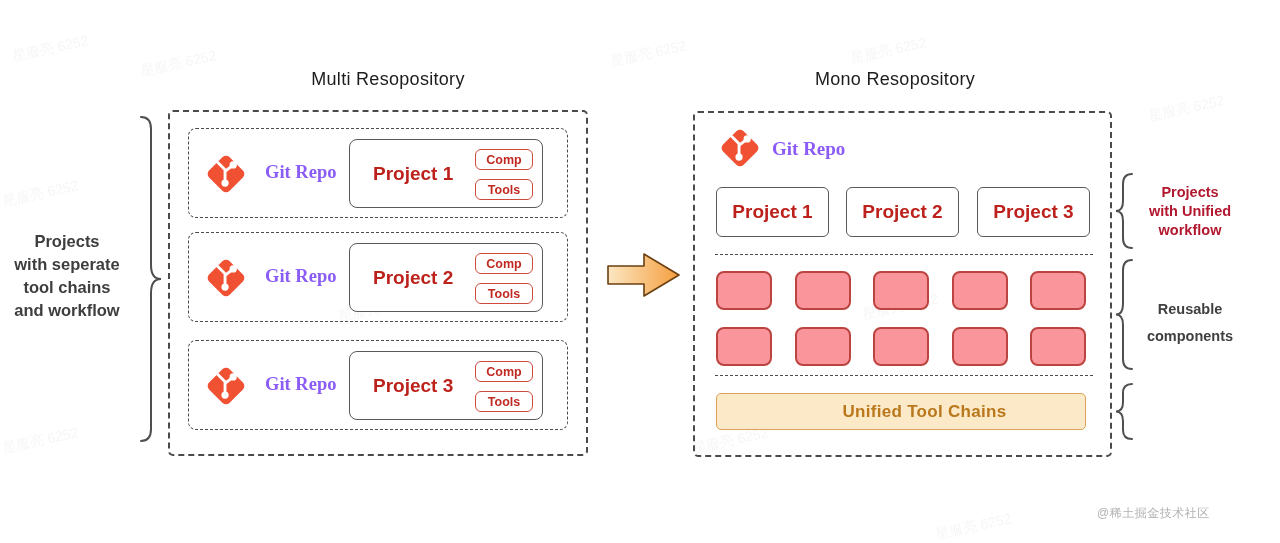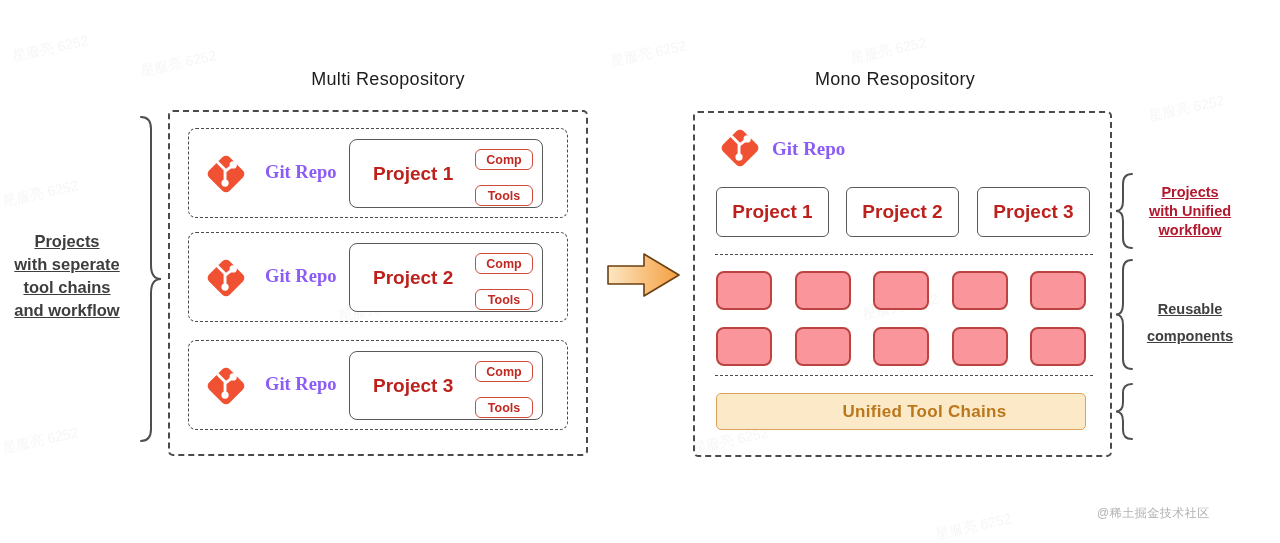--- a/index.html
+++ b/index.html
@@ -29,29 +29,29 @@
     position:absolute; left:160px; top:10px; width:194px; height:69px;
     border:1.6px solid #5a5a5a; border-radius:8px; background:#fff;
   }
   .project-label {
     position:absolute; left:23px; top:0; height:100%;
     display:flex; align-items:center;
     font-size:19px; font-weight:600; color:#bd211c; white-space:nowrap;
   }
   .badge-stack {
     position:absolute; right:9px; top:9px;
-    display:flex; flex-direction:column; gap:15px;
+    display:flex; flex-direction:column; gap:9px;
   }
   .badge {
     width:58px; height:21px; border:1.5px solid #cf4a3c; border-radius:6px;
     background:#fff; color:#c02a22; font-size:12.5px; font-weight:700;
     display:flex; align-items:center; justify-content:center;
   }
   .side-note {
-    position:absolute; text-align:center; white-space:pre-line;text-decoration:underline;
+    position:absolute; text-align:center; white-space:pre-line;
   }
   .note-left { font-size:16.5px; font-weight:600; color:#3e3e3e; line-height:23px; }
   .note-red   { font-size:14.5px; font-weight:700; color:#b2182f; line-height:19px; }
   .note-green { font-size:14.5px; font-weight:700; color:#404040; line-height:27px; }
   .note-brown { font-size:14.5px; font-weight:700; color:#b4761c; line-height:19px; }
   .mono-project {
     position:absolute; top:187px; width:113px; height:50px;
     border:1.6px solid #5a5a5a; border-radius:6px; background:#fff;
     display:flex; align-items:center; justify-content:center;
     font-size:19px; font-weight:600; color:#bd211c; white-space:nowrap;

